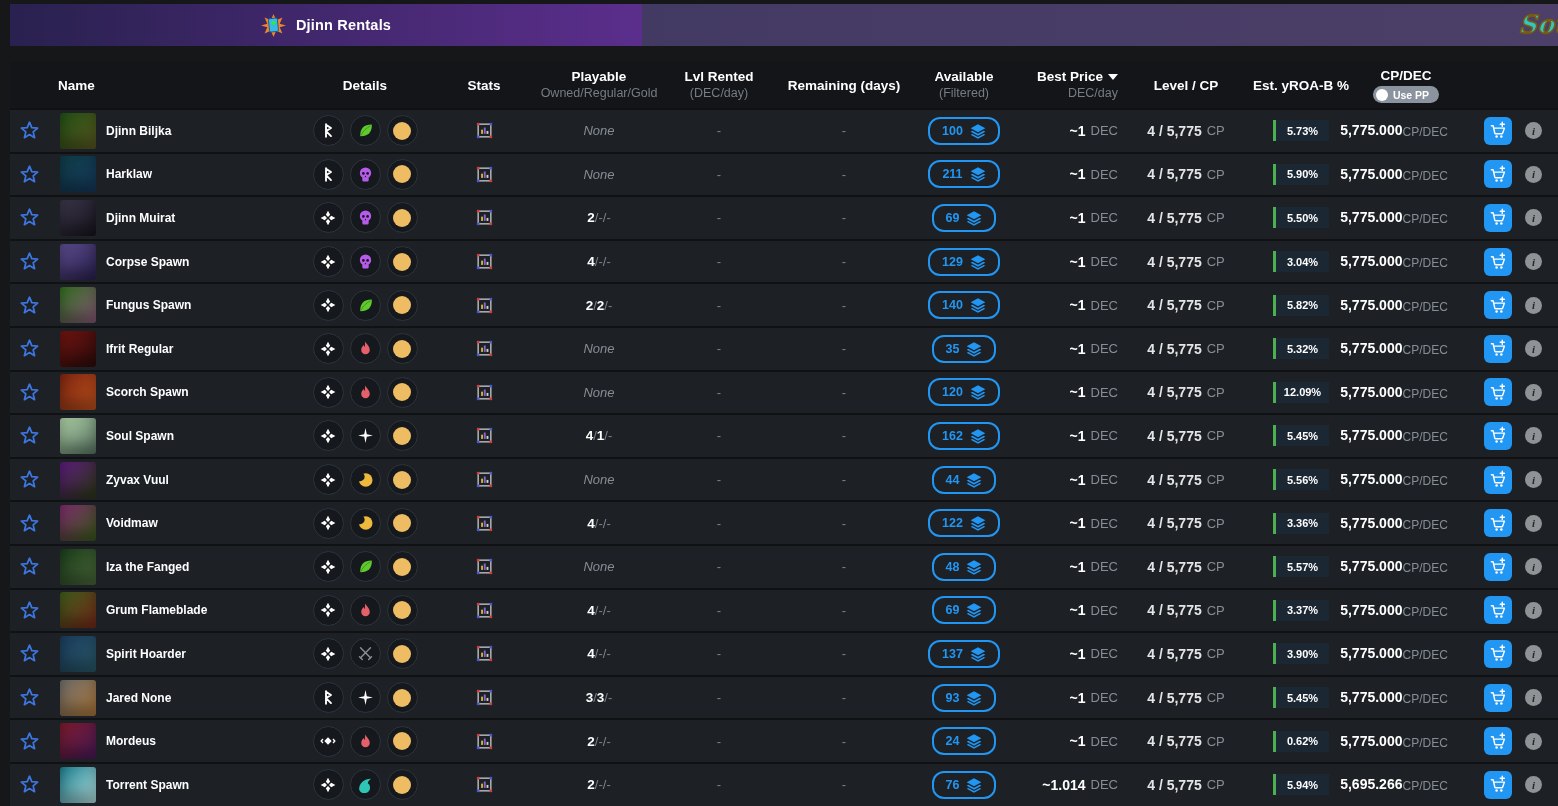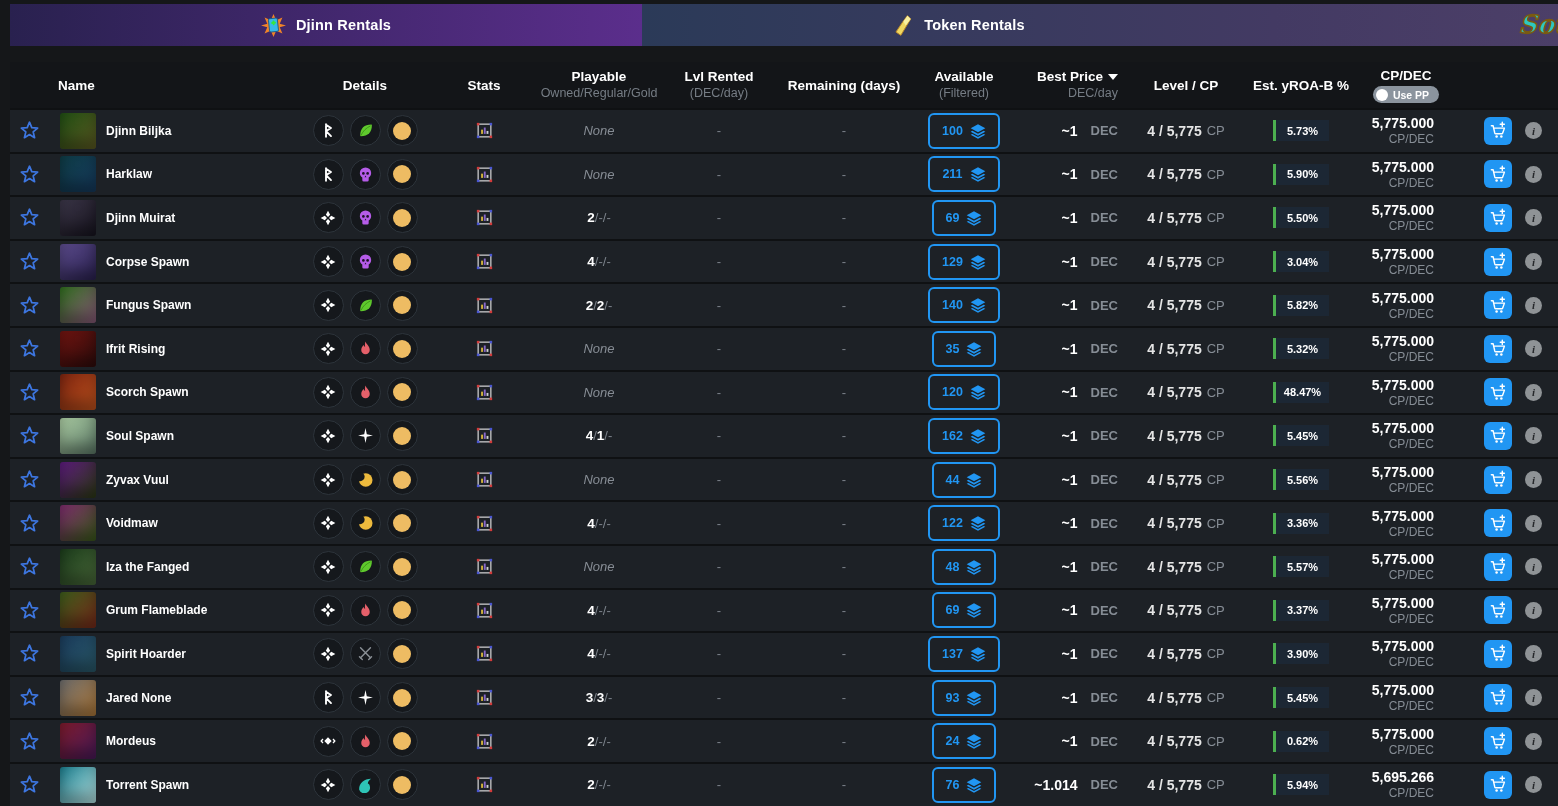--- a/index.html
+++ b/index.html
@@ -47,32 +47,32 @@
   .c-details { gap:6px; }
   .dicon { width:31px; height:31px; border-radius:50%; background:#15181c;
            border:1.5px solid #2d343b; display:flex; align-items:center; justify-content:center; }
   .gold-dot { width:18px; height:18px; border-radius:50%; background:#eebc63; }
   .stats-icon { cursor:pointer; display:flex; }
   .none { color:#878d95; font-style:italic; font-size:13px; }
   .pnum { color:#fff; font-weight:bold; font-size:13.5px; }
   .psep, .pdash { color:#7b828a; font-size:13px; }
   .dash { color:#7b828a; font-size:13px; }
   .avail-btn { display:flex; align-items:center; justify-content:center; gap:7px;
-               min-width:62px; height:36px; padding:0 12px; background:transparent;
-               border:2px solid var(--blue); border-radius:6px; cursor:pointer; }
+               min-width:62px; height:28px; padding:0 12px; background:transparent;
+               border:2px solid var(--blue); border-radius:12px; cursor:pointer; }
   .avail-count { color:var(--blue); font-weight:bold; font-size:12.5px; }
   .c-price { justify-content:flex-end; padding-right:6px; }
   .price-a { color:#fff; font-weight:bold; font-size:14px; }
-  .price-u { color:#868d95; font-size:13px; margin-left:13px;font-weight:bold; }
+  .price-u { color:#868d95; font-size:13px; margin-left:5px; }
   .lvl-b { color:#e5e5e5; font-weight:bold; font-size:14px; }
   .lvl-u { color:#868d95; font-size:13px; margin-left:5px; }
   .yroa-badge { width:56px; height:21px; background:#1c2734; border-left:3px solid #4caf50;
                 display:flex; align-items:center; justify-content:center;
                 color:#fff; font-weight:bold; font-size:11px; }
-  .c-cpdec { flex-direction:column; align-items:flex-end; padding-right:24px; }
+  .c-cpdec { flex-direction:row; align-items:flex-end; padding-right:24px; }
   .cpdec-v { color:#fff; font-weight:bold; font-size:14px; line-height:17px; }
   .cpdec-u { color:#868d95; font-size:12px; line-height:14px; }
   .c-actions { justify-content:flex-start; padding-left:26px; gap:13px; }
   .cart-btn { width:28px; height:28px; border:none; border-radius:6px; background:var(--blue);
               display:flex; align-items:center; justify-content:center; cursor:pointer; }
   .info-icon { width:17px; height:17px; border-radius:50%; background:#8f9396; color:#26282b;
                font:italic bold 11px "Liberation Serif", serif; display:flex; align-items:center;
                justify-content:center; cursor:pointer; }
 </style>
 </head>
@@ -84,29 +84,20 @@
       <svg viewBox="0 0 28 28" width="25" height="25">
         <polygon points="14,1 17,8 24,5 21,12 28,14 21,16 24,23 17,20 14,27 11,20 4,23 7,16 0,14 7,12 4,5 11,8" fill="#f08428"></polygon>
         <g transform="rotate(-6 14 14)">
           <rect x="9" y="6" width="10" height="15" rx="1.5" fill="#38b8e8" stroke="#1a5a88" stroke-width="1"></rect>
           <path d="M12.8 11h3.2M14.4 9.4v3.2" stroke="#35e83a" stroke-width="2.2" stroke-linecap="round"></path>
         </g>
       </svg>
     </span>
     <span class="tab-label">Djinn Rentals</span>
   </div>
-  <div class="tab tab-token">
-    <span style="display:flex;">
-      <svg viewBox="0 0 28 28" width="23" height="23">
-        <polygon points="20,2 24,6 12,26 6,22 14,10" fill="#f0d860" stroke="#b8862a" stroke-width="1.2"></polygon>
-        <polygon points="20,2 24,6 18,14 15,9" fill="#f8f0a0"></polygon>
-      </svg>
-    </span>
-    <span class="tab-label">Token Rentals</span>
-  </div>
   <div class="nav-logo">
     <span class="logo-text">Sou</span>
   </div>
 </div>
 
 <div class="thead">
   <div class="th th-name">
       <span>Name</span>
     </div>
   <div class="th" style="grid-column:4">
@@ -627,21 +618,21 @@
         <span class="star">
       <svg viewBox="0 0 24 24" width="21" height="21">
             <path d="M12 2.5l2.6 6.2 6.7.5-5.1 4.4 1.6 6.6-5.8-3.6-5.8 3.6 1.6-6.6-5.1-4.4 6.7-.5z" fill="none" stroke="#3d76e0" stroke-width="2" stroke-linejoin="round"></path>
           </svg>
     </span>
       </div>
     <div class="cell">
         <div class="thumb" style="background: linear-gradient(135deg, rgb(110, 20, 16), rgb(46, 11, 11));"></div>
       </div>
     <div class="cell c-name">
-        <span class="name">Ifrit Rising</span>
+        <span class="name">Ifrit Regular</span>
       </div>
     <div class="cell c-details">
       <span class="dicon rarity">
           <svg viewBox="0 0 24 24" width="16" height="16" fill="#fff">
             <path d="M12 1l3.2 6.2L12 10.4 8.8 7.2Z"></path>
             <path d="M23 12l-6.2 3.2L13.6 12l3.2-3.2Z"></path>
             <path d="M12 23l-3.2-6.2L12 13.6l3.2 3.2Z"></path>
             <path d="M1 12l6.2-3.2L10.4 12l-3.2 3.2Z"></path>
           </svg>
         </span>
@@ -778,21 +769,21 @@
       </div>
     <div class="cell c-price">
       <span class="price-a">~1</span>
         <span class="price-u">DEC</span>
     </div>
     <div class="cell">
       <span class="lvl-b">4 / 5,775</span>
         <span class="lvl-u">CP</span>
     </div>
     <div class="cell">
-        <span class="yroa-badge">48.47%</span>
+        <span class="yroa-badge">12.09%</span>
       </div>
     <div class="cell c-cpdec">
       <div class="cpdec-v">5,775.000</div>
         <div class="cpdec-u">CP/DEC</div>
     </div>
     <div class="cell c-actions">
       <button class="cart-btn">
         <svg viewBox="0 0 24 24" width="19" height="19">
           <path d="M3 6h2.2l2.1 9.2a1.2 1.2 0 0 0 1.2.9h7.6a1.2 1.2 0 0 0 1.2-.9L19.5 9H6.6" fill="none" stroke="#fff" stroke-width="1.8" stroke-linecap="round" stroke-linejoin="round"></path>
           <circle cx="9.6" cy="19.6" r="1.6" fill="#fff"></circle>

